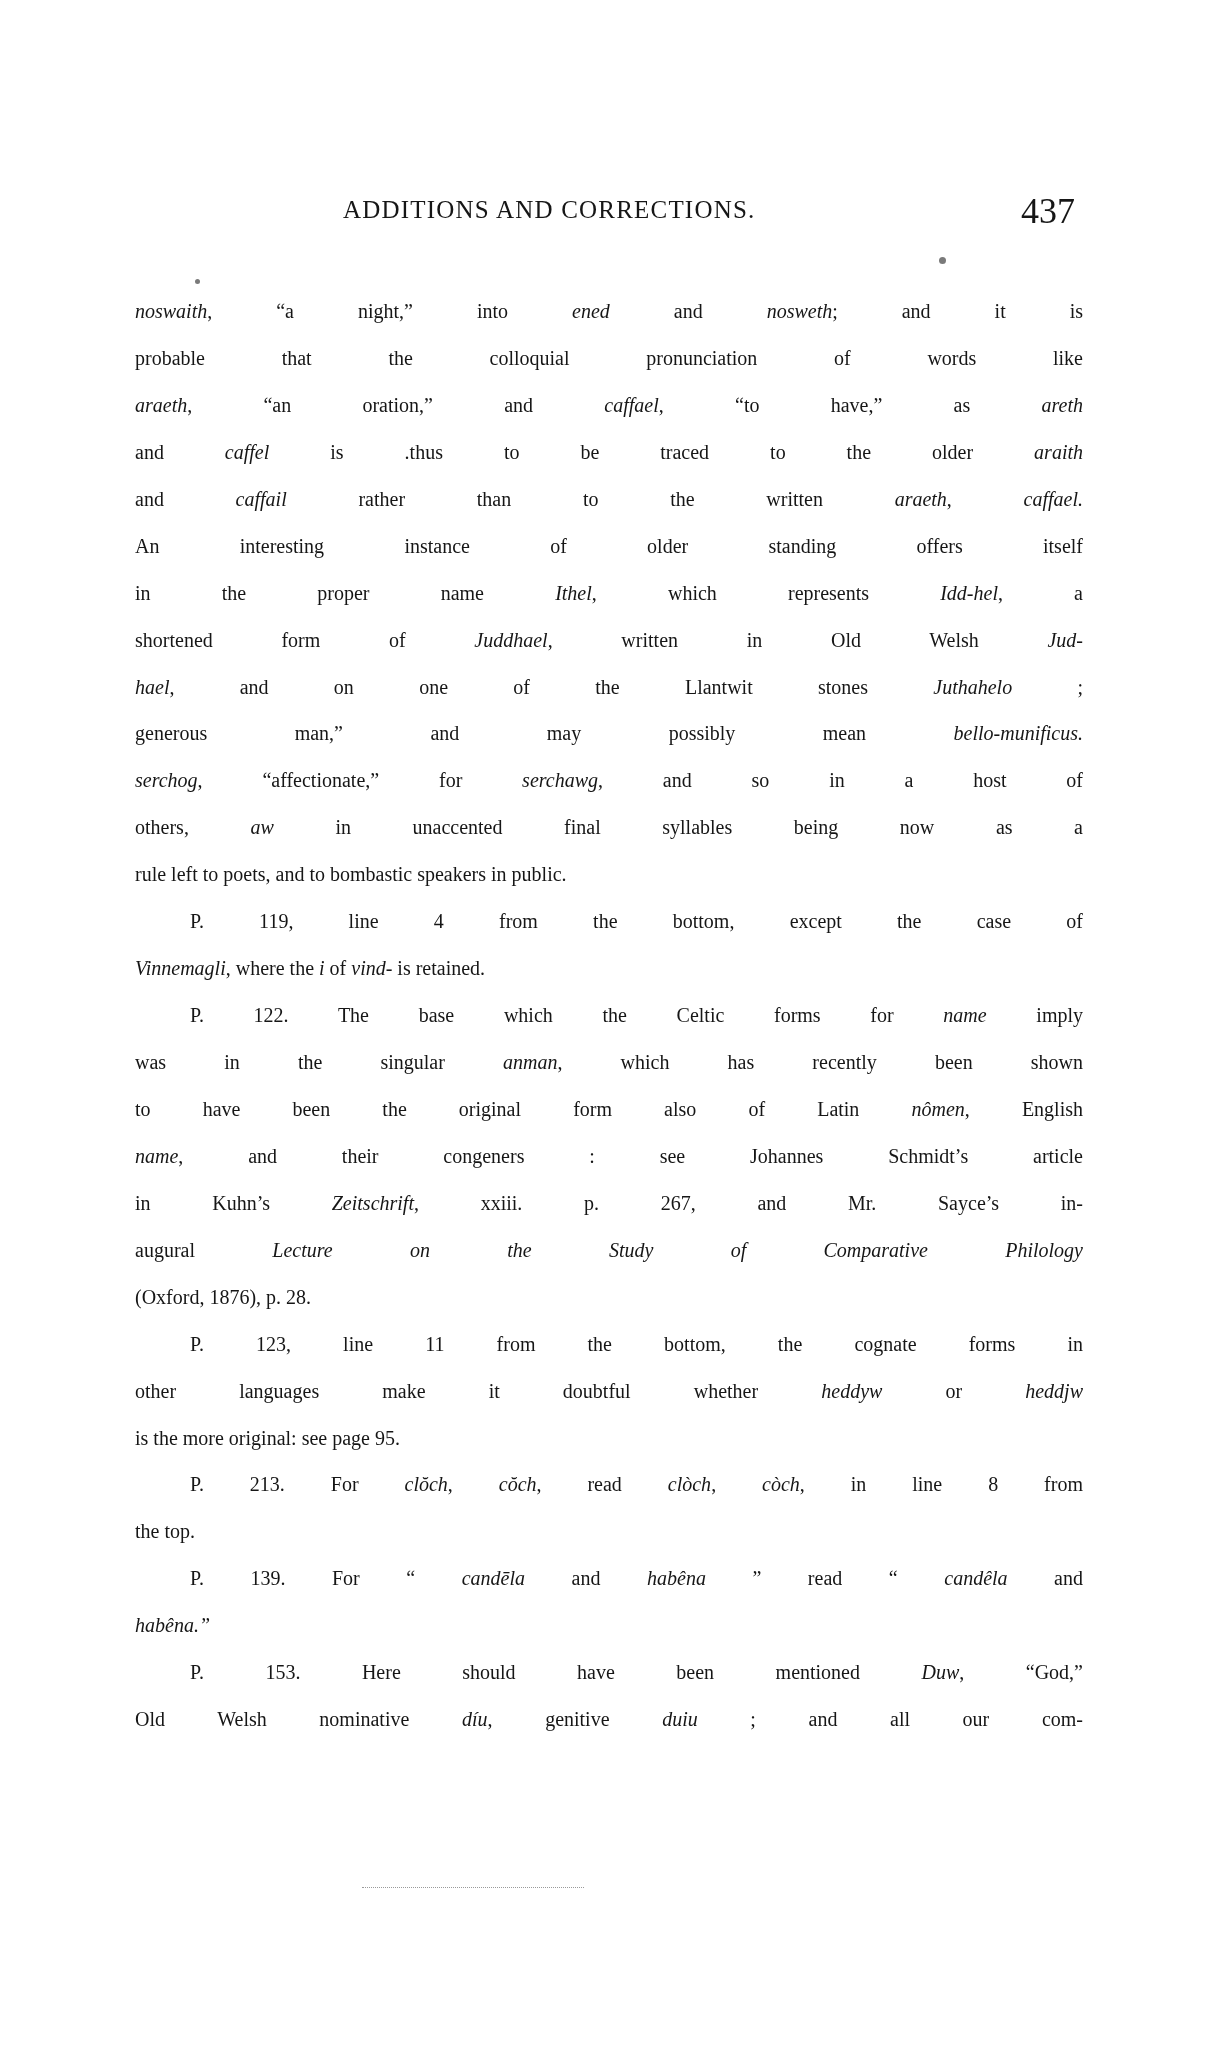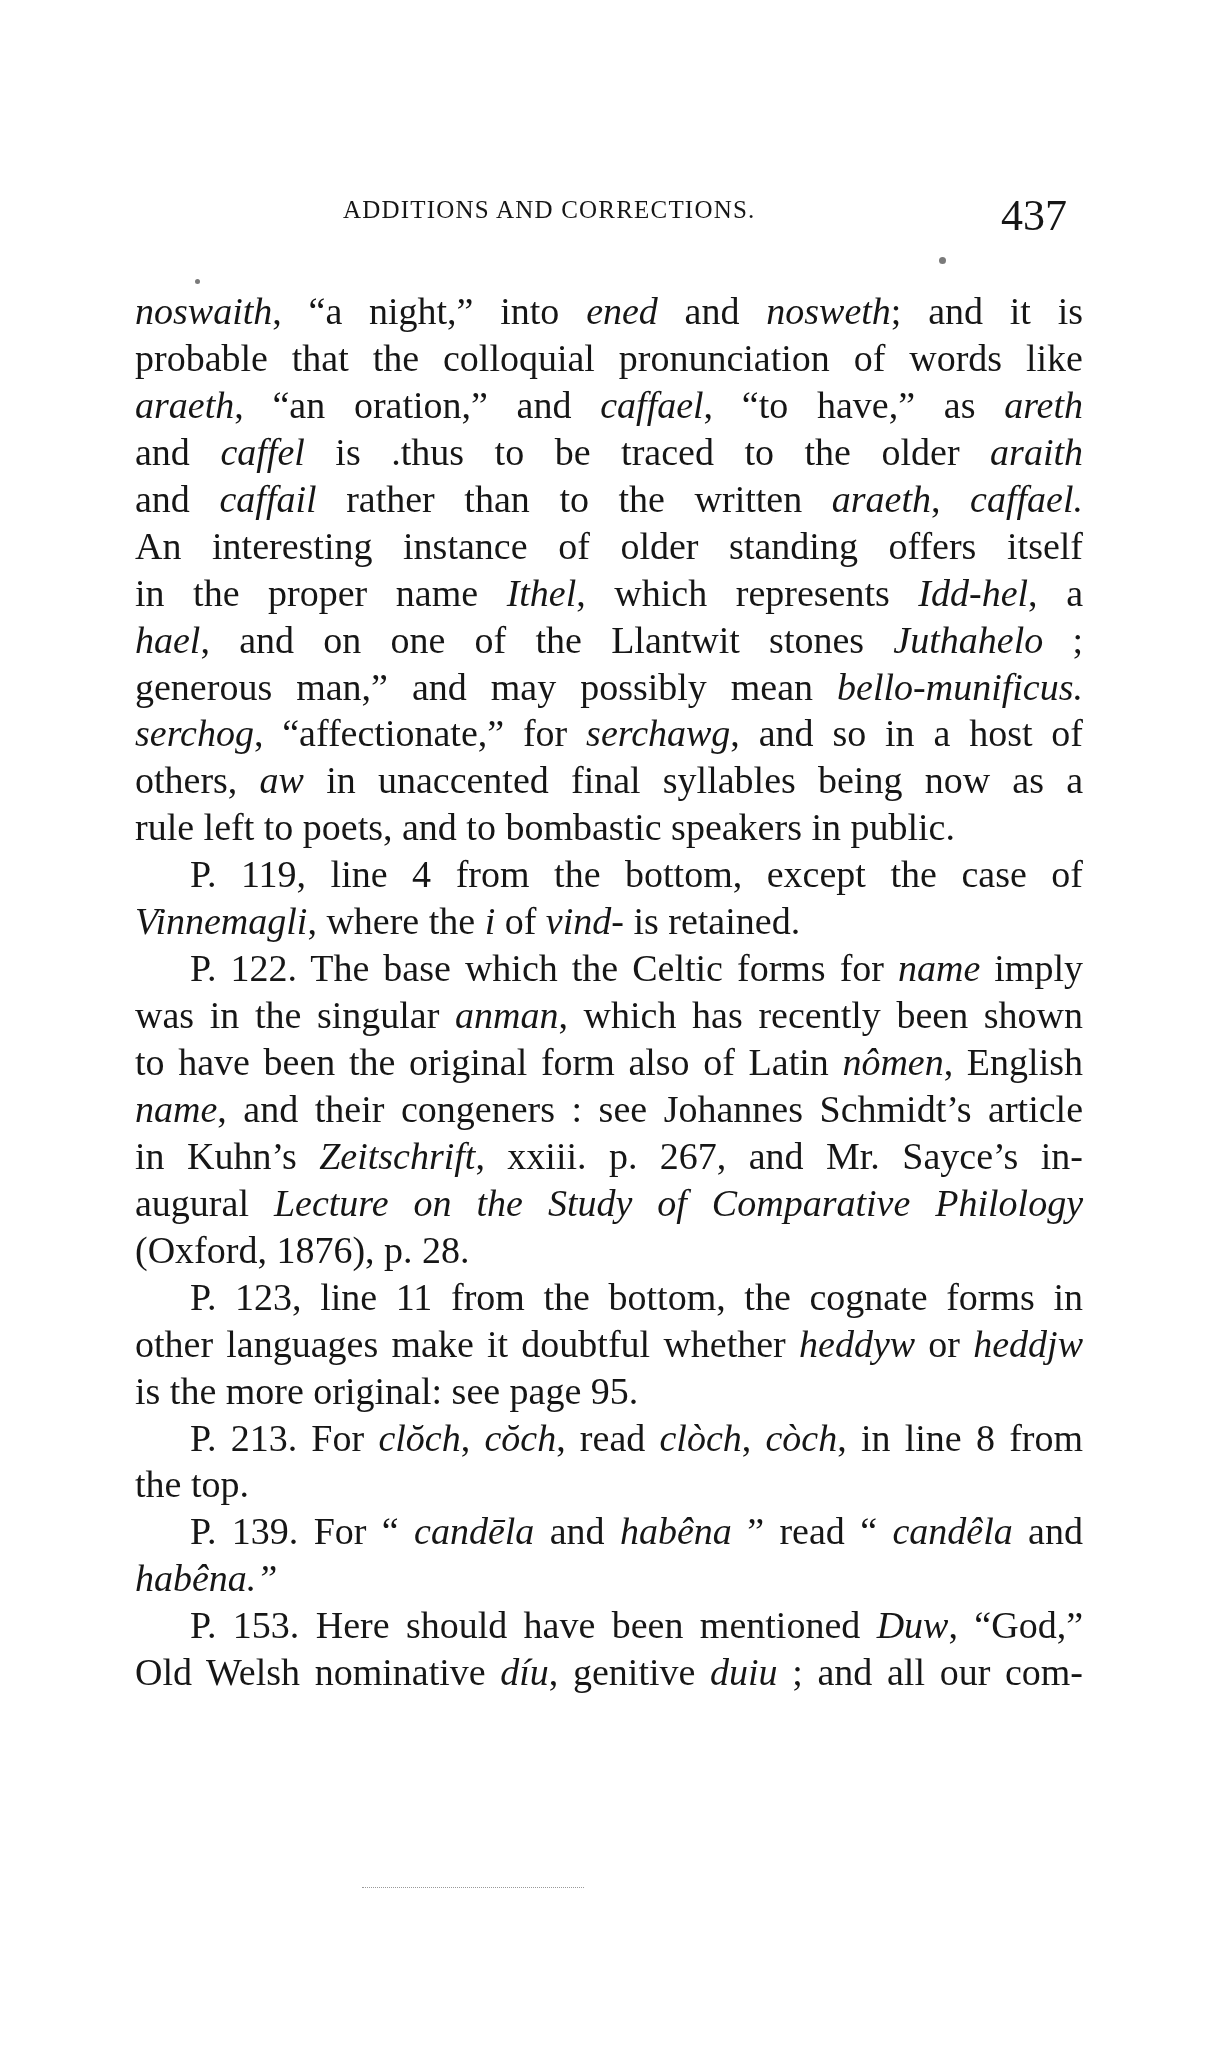--- a/index.html
+++ b/index.html
@@ -14,30 +14,30 @@
   .page { position: absolute; left: 0; top: 0; width: 1227px; height: 2048px; }
   .running-head {
     position: absolute; left: 135px; top: 196px; width: 948px; height: 44px;
   }
   .running-title {
     position: absolute; left: 208px; top: 0;
     font-size: 25px; letter-spacing: 1.2px;
     font-weight: normal;
   }
   .page-number {
-    position: absolute; right: 16px; top: -6px;
-    font-size: 44px;
+    position: absolute; right: 8px; top: -6px;
+    font-size: 36px;
     margin-left: 36px;
   }
   .text-block {
     position: absolute; left: 135px; top: 288px; width: 948px;
   }
   .line {
     height: 46.95px; line-height: 46.95px;
-    font-size: 38px;
+    font-size: 20px;
     white-space: nowrap;
     text-align: justify;
     text-align-last: justify;
     overflow: visible;
   }
   .line.last { text-align-last: left; text-align: left; }
   .line.indent { padding-left: 55px; }
   .line i { font-style: italic; }
   .speck {
     position: absolute; width: 7px; height: 7px; border-radius: 50%;
@@ -61,20 +61,21 @@
   <div class="speck" style="left:195px; top:279px; width:5px; height:5px;"></div>
 
   <div class="text-block" id="text-block">
       <div class="line"><i>noswaith</i><span>, “a night,” into </span><i>ened</i><span> and </span><i>nosweth</i><span>; and it is</span></div>
       <div class="line"><span>probable that the colloquial pronunciation of words like</span></div>
       <div class="line"><i>araeth</i><span>, “an oration,” and </span><i>caffael</i><span>, “to have,” as </span><i>areth</i></div>
       <div class="line"><span>and </span><i>caffel</i><span> is .thus to be traced to the older </span><i>araith</i></div>
       <div class="line"><span>and </span><i>caffail</i><span> rather than to the written </span><i>araeth</i><span>, </span><i>caffael.</i></div>
       <div class="line"><span>An interesting instance of older standing offers itself</span></div>
       <div class="line"><span>in the proper name </span><i>Ithel</i><span>, which represents </span><i>Idd-hel</i><span>, a</span></div>
+      <div class="line"><span>shortened form of </span><i>Juddhael</i><span>, written in Old Welsh </span><i>Jud-</i></div>
       <div class="line"><i>hael</i><span>, and on one of the Llantwit stones </span><i>Juthahelo</i><span> ;</span></div>
       <div class="line"><span>generous man,” and may possibly mean </span><i>bello-munificus.</i></div>
       <div class="line"><i>serchog</i><span>, “affectionate,” for </span><i>serchawg</i><span>, and so in a host of</span></div>
       <div class="line"><span>others, </span><i>aw</i><span> in unaccented final syllables being now as a</span></div>
       <div class="line last"><span>rule left to poets, and to bombastic speakers in public.</span></div>
       <div class="line indent"><span>P. 119, line 4 from the bottom, except the case of</span></div>
       <div class="line last"><i>Vinnemagli</i><span>, where the </span><i>i</i><span> of </span><i>vind-</i><span> is retained.</span></div>
       <div class="line indent"><span>P. 122.   The base which the Celtic forms for </span><i>name</i><span> imply</span></div>
       <div class="line"><span>was in the singular </span><i>anman</i><span>, which has recently been shown</span></div>
       <div class="line"><span>to have been the original form also of Latin </span><i>nômen</i><span>, English</span></div>

